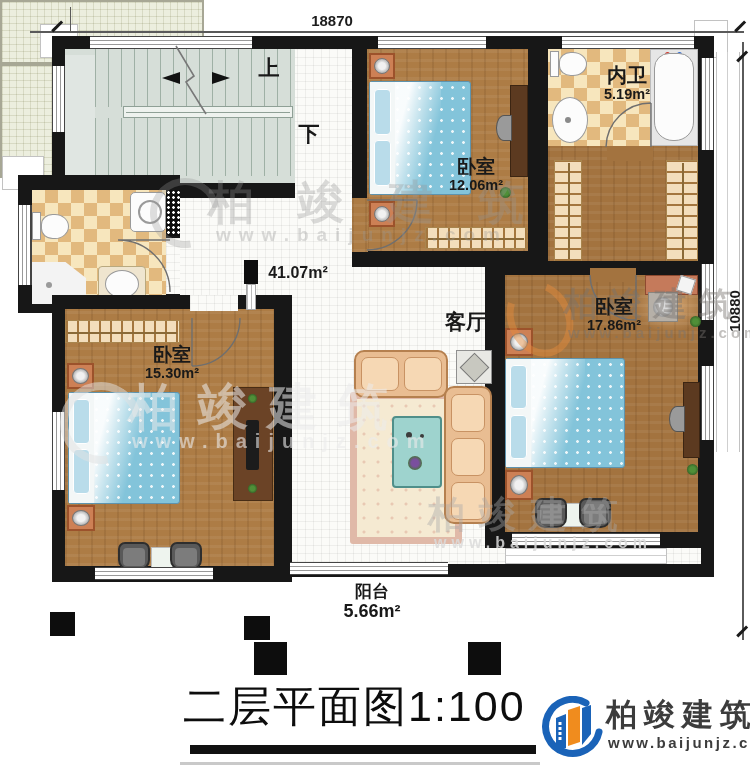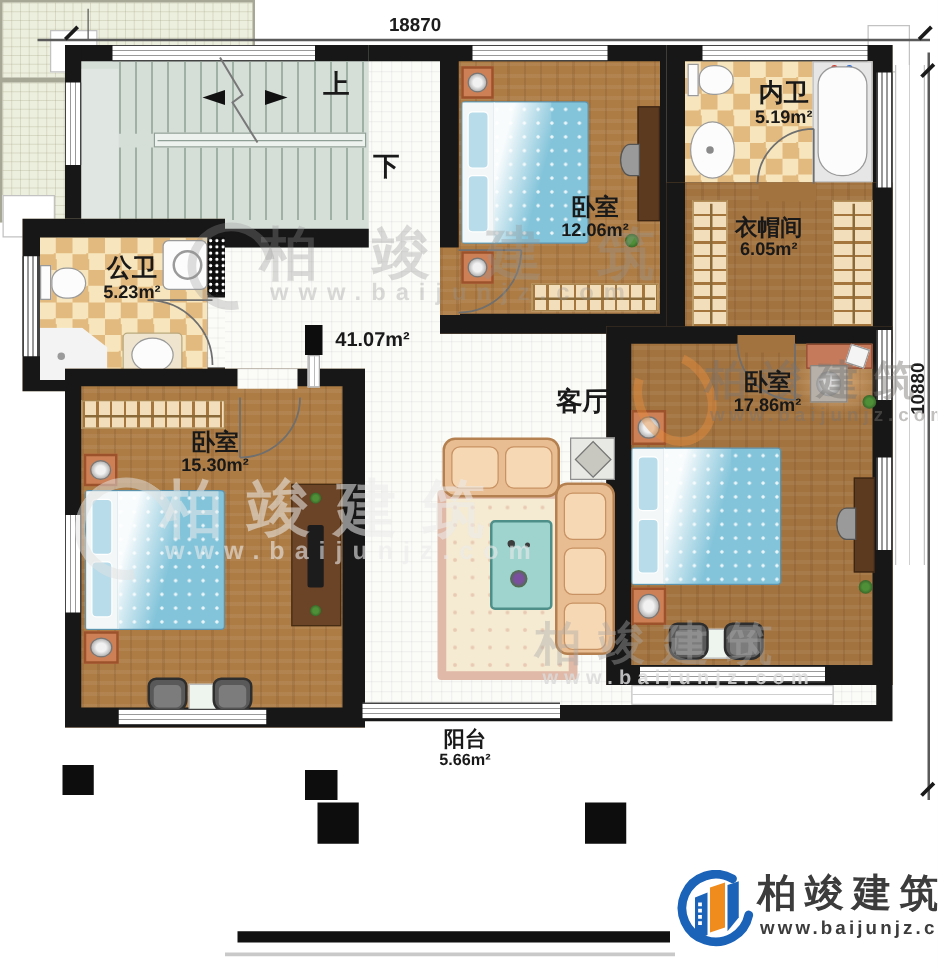--- a/index.html
+++ b/index.html
@@ -274,58 +274,51 @@
   <div class="wm" style="left:128px;top:374px;font-size:50px;letter-spacing:20px;color:rgba(235,235,235,.55);">柏竣建筑</div>
   <div class="wm" style="left:132px;top:430px;font-size:20px;letter-spacing:8px;color:rgba(235,235,235,.6);">www.baijunjz.com</div>
 
   <div class="wmarc" style="left:508px;top:280px;width:50px;height:64px;border:7px solid rgba(230,140,60,.45);border-top-color:transparent;transform:rotate(-25deg);"></div>
   <div class="wm" style="left:564px;top:282px;font-size:33px;letter-spacing:12px;color:rgba(120,115,110,.45);">柏竣建筑</div>
   <div class="wm" style="left:568px;top:324px;font-size:15px;letter-spacing:4px;color:rgba(120,115,110,.45);">www.baijunjz.com</div>
 
   <div class="wm" style="left:428px;top:490px;font-size:37px;letter-spacing:14px;color:rgba(170,170,170,.42);">柏竣建筑</div>
   <div class="wm" style="left:434px;top:534px;font-size:16px;letter-spacing:5px;color:rgba(218,218,218,.85);">www.baijunjz.com</div>
 
-  <div class="rlabel" style="left:58px;top:204px;width:95px;">
-    <span class="rname" style="font-size:20px;">公卫</span>
-    <span class="rarea">5.23m²</span>
-  </div>
   <div class="rlabel" style="left:420px;top:156px;width:112px;">
     <span class="rname">卧室</span>
     <span class="rarea">12.06m²</span>
   </div>
   <div class="rlabel" style="left:586px;top:64px;width:82px;">
     <span class="rname" style="font-size:20px;">内卫</span>
     <span class="rarea">5.19m²</span>
   </div>
-  <div class="rlabel" style="left:560px;top:172px;width:110px;">
-    <span class="rname" style="font-size:18px;">衣帽间</span>
-    <span class="rarea">6.05m²</span>
-  </div>
   <div class="rlabel" style="left:243px;top:264px;width:110px;">
     <span class="rarea" style="font-size:16px;">41.07m²</span>
   </div>
   <div class="rlabel" style="left:428px;top:310px;width:76px;">
     <span class="rname" style="font-size:21px;">客厅</span>
   </div>
   <div class="rlabel" style="left:118px;top:344px;width:108px;">
     <span class="rname">卧室</span>
     <span class="rarea">15.30m²</span>
   </div>
   <div class="rlabel" style="left:558px;top:296px;width:112px;">
     <span class="rname">卧室</span>
     <span class="rarea">17.86m²</span>
   </div>
   <div class="rlabel" style="left:330px;top:582px;width:84px;">
     <span class="rname" style="font-size:17px;">阳台</span>
-    <span class="rarea" style="font-size:13px;">5.66m²</span>
+    <span class="rarea" style="font-size:18px;">5.66m²</span>
   </div>
 
   <div class="abs" style="left:506px;top:558px;z-index:40;">
   </div>
 
+  <div class="abs" style="left:183px;top:678px;font-size:43px;letter-spacing:2px;color:#0d0d0d;z-index:40;white-space:nowrap;">二层平面图1:100</div>
   <div class="abs" style="left:190px;top:745px;width:346px;height:9px;background:#111;z-index:40;"></div>
   <div class="abs" style="left:180px;top:762px;width:360px;height:3px;background:#c9c9c9;z-index:40;"></div>
 
   <svg class="abs" style="left:536px;top:696px;z-index:40;" width="68" height="66" viewBox="0 0 68 66">
     <path d="M50 7 A27 27 0 1 0 63 36" stroke="#1a63b8" stroke-width="7" fill="none" stroke-linecap="round"></path>
     <path d="M20 22 L30 18 L30 52 L20 56 Z" fill="#1a63b8"></path>
     <rect x="22.5" y="26" width="3" height="3" fill="#fff"></rect>
       <rect x="22.5" y="31" width="3" height="3" fill="#fff"></rect>
     <rect x="22.5" y="36" width="3" height="3" fill="#fff"></rect>
       <rect x="22.5" y="41" width="3" height="3" fill="#fff"></rect>

